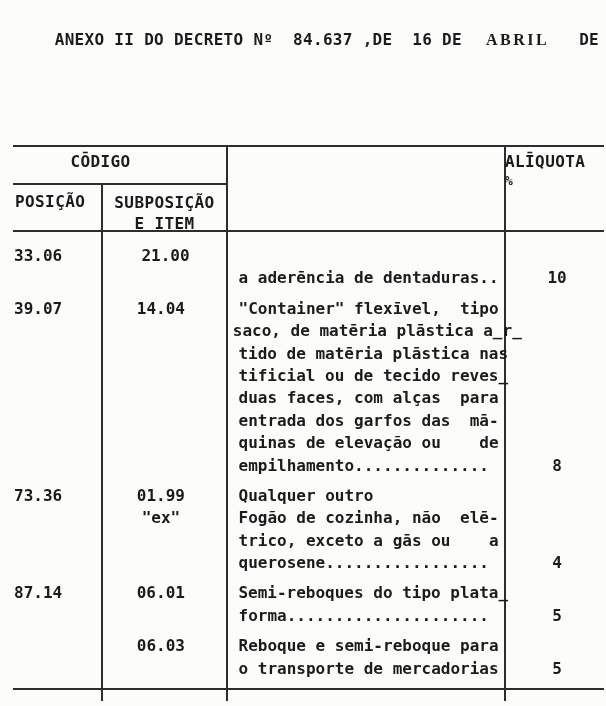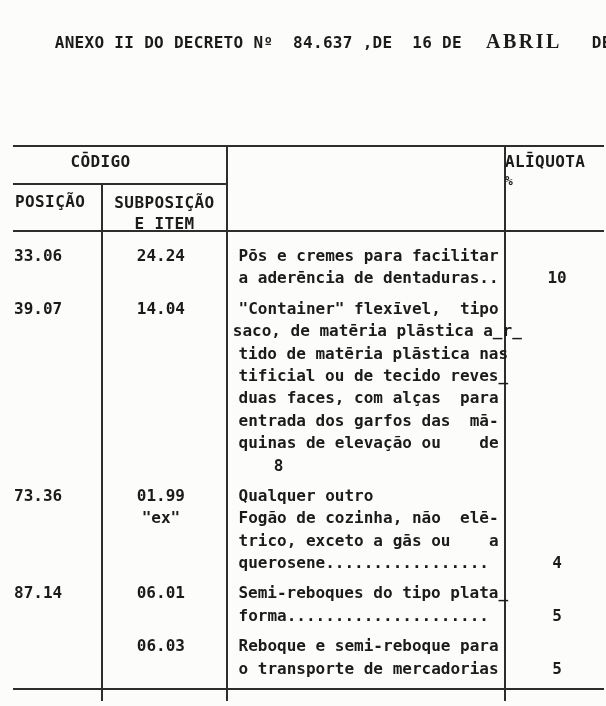--- a/index.html
+++ b/index.html
@@ -15,21 +15,21 @@
   }
   .hline{position:absolute;height:2px;background:#2d2d2d;}
   .vline{position:absolute;width:2px;background:#2d2d2d;}
   .doc-title{
     position:absolute;left:15px;top:11px;
     font-size:16px;letter-spacing:.3px;white-space:pre;
   }
   .t-mono{white-space:pre;}
   .t-serif{
     font-family:"Liberation Serif","DejaVu Serif",serif;
-    font-size:20px;letter-spacing:2.5px;
+    font-size:16px;letter-spacing:2.5px;
     margin-left:24px;margin-right:30px;
   }
   .hdr{position:absolute;font-size:16px;letter-spacing:.4px;}
   .hdr-codigo{left:13px;top:152px;width:175px;text-align:center;}
   .hdr-posicao{left:15px;top:192px;width:89px;text-align:left;}
   .hdr-subposicao{left:102px;top:192px;width:125px;text-align:center;line-height:21px;}
   .hdr-mercadoria{left:227px;top:175px;width:278px;text-align:center;letter-spacing:1px;}
   .hdr-aliquota{left:505px;top:152px;width:101px;text-align:left;line-height:19px;}
   .hdr-aliquota .unit{font-size:13px;display:block;}
   .tbody{position:absolute;left:13px;top:237px;width:593px;}
@@ -65,22 +65,21 @@
     <span>E ITEM</span>
   </div>
   <div class="hdr hdr-aliquota">
     <span>ALĪQUOTA</span>
     <span class="unit">%</span>
   </div>
 
   <div class="tbody" id="tbody">
       <div class="trow group-start">
         <div class="c c1">33.06</div>
-        <div class="c c2">24.24</div>
-        <div class="c c3">Pōs e cremes para facilitar</div>
+        <div class="c c2">21.00</div>
         <div class="c c4"></div>
       </div>
       <div class="trow">
         <div class="c c1"></div>
         <div class="c c2"></div>
         <div class="c c3">a aderēncia de dentaduras..</div>
         <div class="c c4">10</div>
       </div>
       <div class="trow group-start">
         <div class="c c1">39.07</div>
@@ -120,20 +119,21 @@
       </div>
       <div class="trow">
         <div class="c c1"></div>
         <div class="c c2"></div>
         <div class="c c3">quinas de elevação ou    de</div>
         <div class="c c4"></div>
       </div>
       <div class="trow">
         <div class="c c1"></div>
         <div class="c c2"></div>
+        <div class="c c3">empilhamento..............</div>
         <div class="c c4">8</div>
       </div>
       <div class="trow group-start">
         <div class="c c1">73.36</div>
         <div class="c c2">01.99</div>
         <div class="c c3">Qualquer outro</div>
         <div class="c c4"></div>
       </div>
       <div class="trow">
         <div class="c c1"></div>

